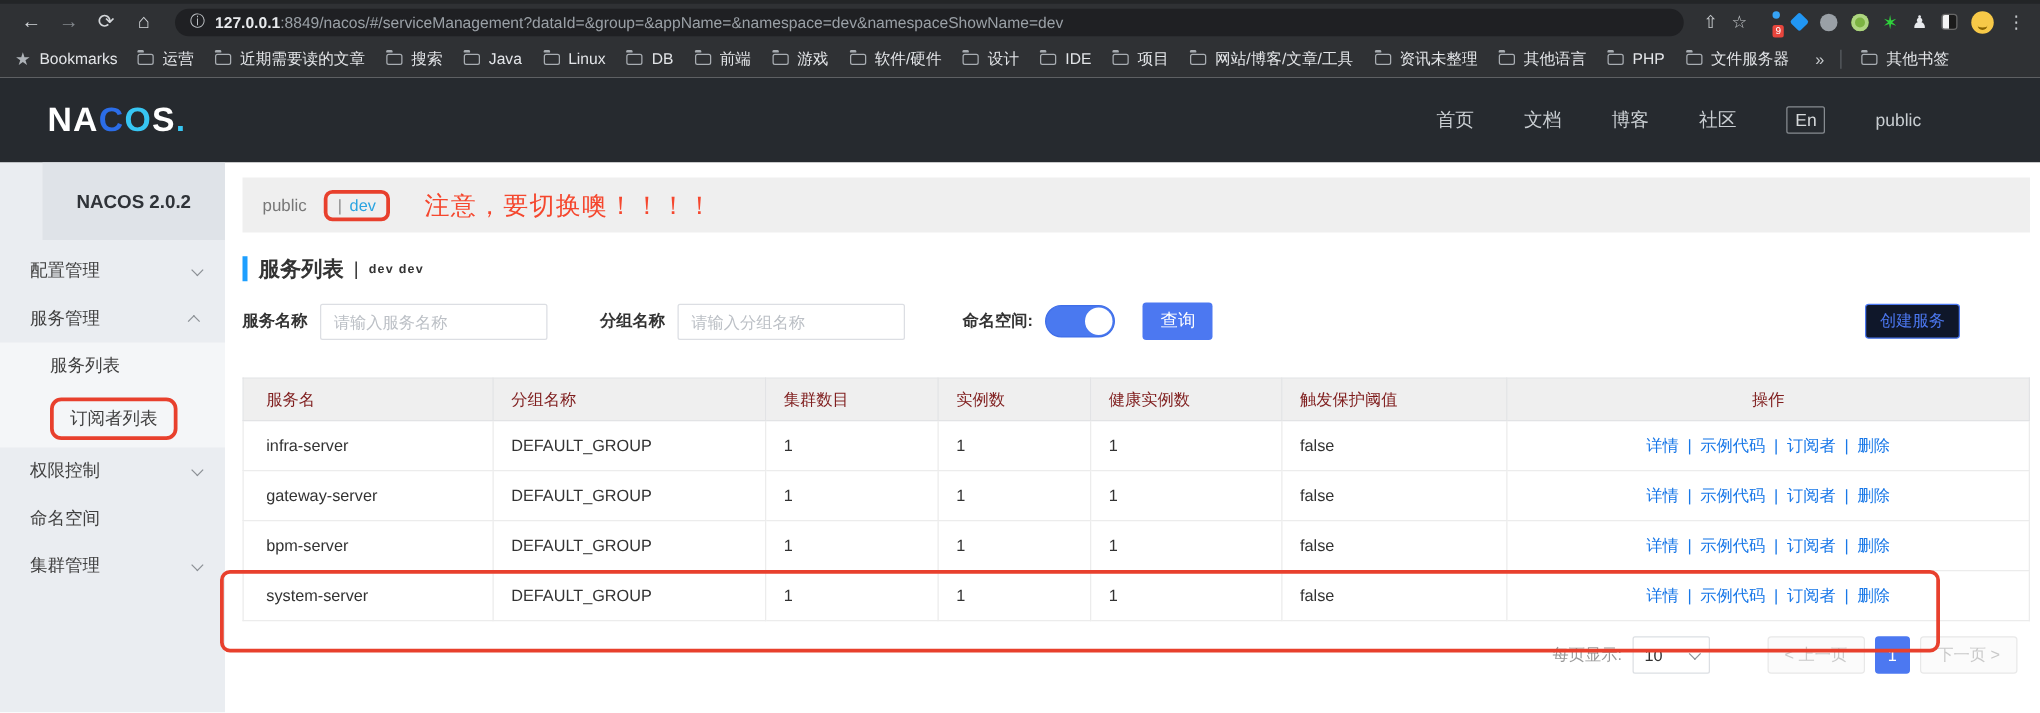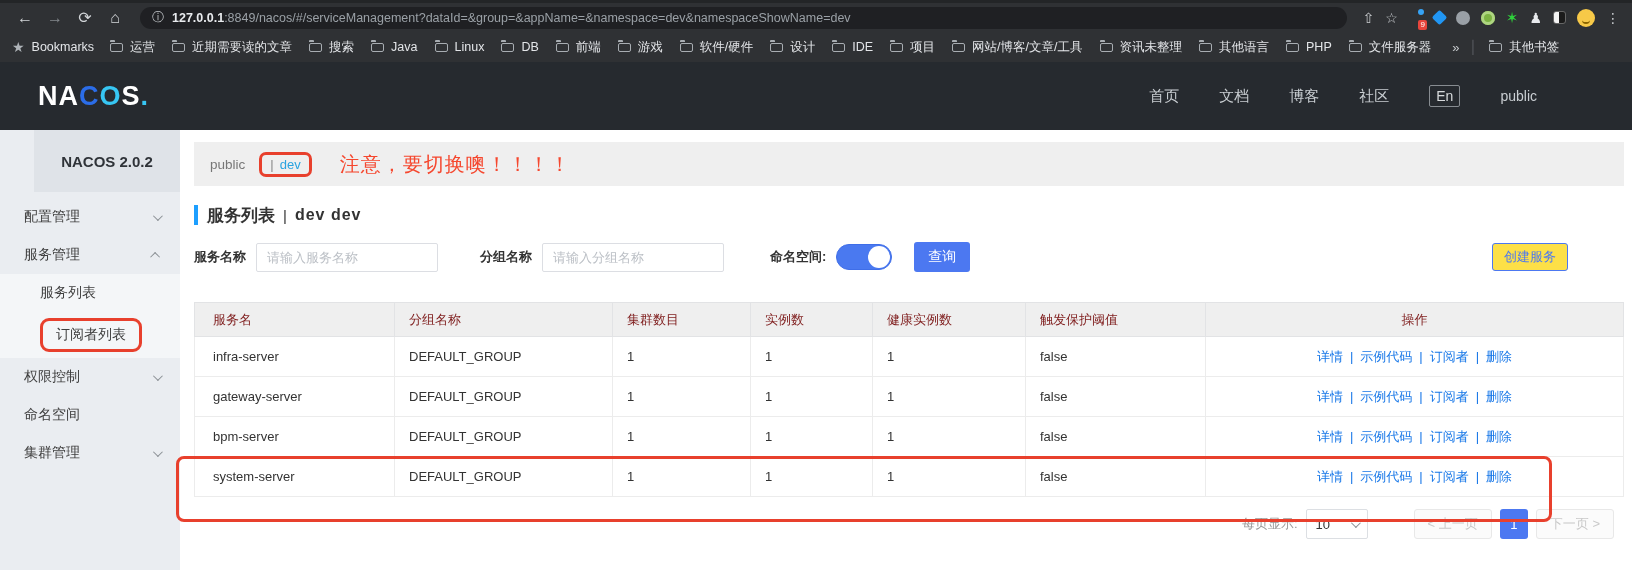--- a/index.html
+++ b/index.html
@@ -83,36 +83,36 @@
     border-radius:7px; padding:2px 8px; margin-left:14px; }
   .ns-sep { color:#888; font-size:13px; }
   .ns-dev { color:#29a3e0; font-size:13px; cursor:pointer; }
   .ns-warning { margin-left:28px; color:#f5472e; font-size:20px; letter-spacing:1px; }
 
   
   .page-title { margin-top:16px; height:26px; display:flex; align-items:center; }
   .title-bar { width:4px; height:20px; background:#1d9fff; margin-right:9px; }
   .title-text { font-size:17px; font-weight:bold; color:#333; }
   .title-sep { margin:0 8px; color:#333; font-size:15px; }
-  .title-ns { font-size:16px; color:#333; font-weight:bold; letter-spacing:1px; }
+  .title-ns { font-size:10px; color:#333; font-weight:bold; letter-spacing:1px; }
 
   
   .form-row { margin-top:13px; height:32px; display:flex; align-items:center; }
   .f-label { font-size:13px; font-weight:bold; color:#333; margin-right:10px; }
   .f-input { width:182px; height:29px; border:1px solid #dcdee3; border-radius:2px;
     padding:0 10px; font-size:13px; color:#333; font-family:inherit; }
   .f-input::placeholder { color:#bcc0c6; }
   .gap40 { width:42px; } .gap46 { width:46px; } .gap20 { width:22px; }
   .toggle { width:56px; height:26px; border-radius:13px; background:#4a79f0;
     border:1px solid #3f6ee8; position:relative; cursor:pointer; }
   .knob { position:absolute; top:1px; right:1px; width:22px; height:22px; border-radius:50%; background:#fff; }
   .btn-primary { height:30px; padding:0 14px; background:#4c78f1; color:#fff; border:none;
     border-radius:3px; font-size:14px; font-family:inherit; cursor:pointer; }
   .btn-outline { margin-left:auto; margin-right:56px; height:28px; padding:0 11px;
-    background:#fde047; color:#4c78f1; border:1px solid #4c78f1; border-radius:3px;
+    background:#0f172a; color:#4c78f1; border:1px solid #4c78f1; border-radius:3px;
     font-size:13px; font-family:inherit; cursor:pointer; }
 
   
   table.svc { margin-top:29px; width:100%; border-collapse:collapse; table-layout:fixed; }
   .svc th { height:34px; background:#efefef; font-weight:normal; font-size:13px; color:#7f1d1d;
     text-align:left; padding:0 14px; border:1px solid #e2e3e5; }
   .svc td { height:40px; font-size:13px; color:#333; padding:0 14px;
     border:1px solid #ececec; background:#fff; }
   .svc th:first-child, .svc td:first-child { padding-left:18px; }
   .svc th.op, .svc td.op { text-align:center; }

